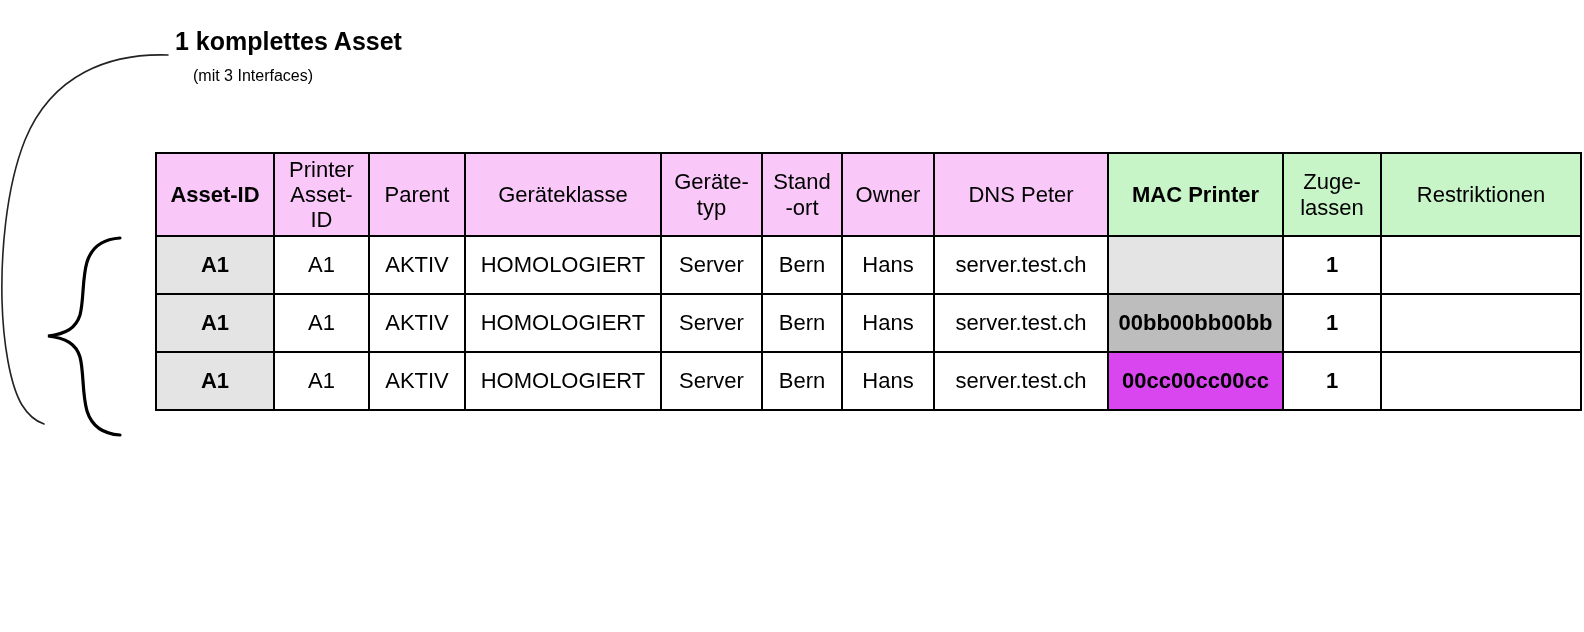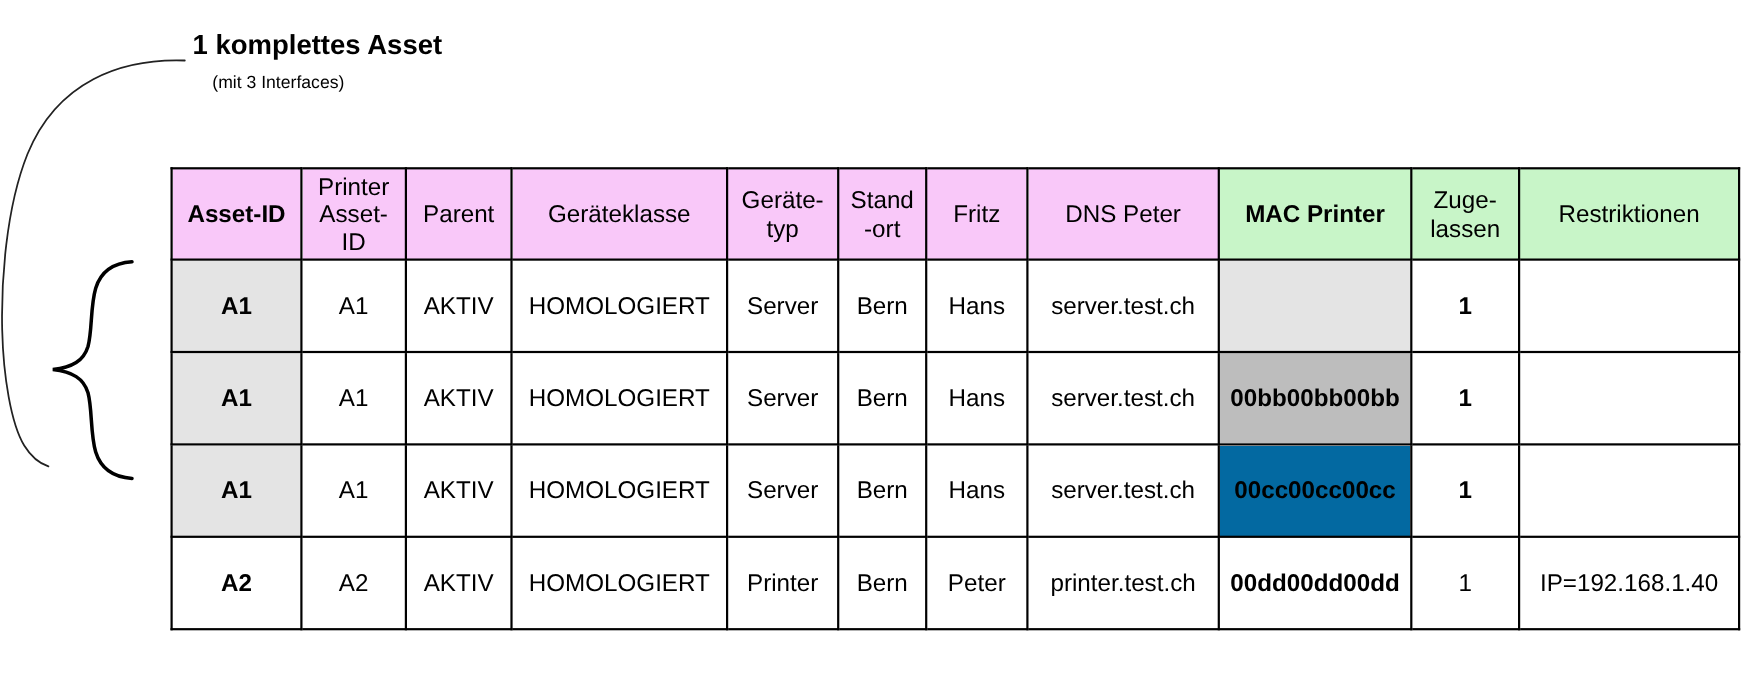--- a/index.html
+++ b/index.html
@@ -67,30 +67,30 @@
     font-size: 22px;
     font-weight: normal;
     line-height: 1.15;
     box-sizing: border-box;
     overflow: hidden;
   }
   #asset-table thead th {
     height: 83px;
   }
   #asset-table tbody td {
-    height: 84px;
+    height: 58px;
   }
   #asset-table thead th.hdr-pink { background: #f9c8f9; }
   #asset-table thead th.hdr-green { background: #c8f5c8; }
   #asset-table th.bold,
   #asset-table td.bold { font-weight: bold; }
 
   td.shade-light { background: #e4e4e4; }
   td.shade-mid   { background: #bdbdbd; }
-  td.shade-dark  { background: #0369a1; }
+  td.shade-dark  { background: #d946ef; }
   td.align-left  { text-align: left; padding-left: 10px; }
 
   
   col.c-assetid    { width: 118px; }
   col.c-parentid   { width: 95px;  }
   col.c-status     { width: 96px;  }
   col.c-klasse     { width: 196px; }
   col.c-typ        { width: 101px; }
   col.c-ort        { width: 80px;  }
   col.c-owner      { width: 92px;  }
@@ -156,21 +156,21 @@
         </th>
         <th class="hdr-pink">
           <div>Geräte-</div>
           <div>typ</div>
         </th>
         <th class="hdr-pink">
           <div>Stand</div>
           <div>-ort</div>
         </th>
         <th class="hdr-pink">
-          <div>Fritz</div>
+          <div>Owner</div>
         </th>
         <th class="hdr-pink">
           <div>DNS Peter</div>
         </th>
         <th class="hdr-green bold">
           <div>MAC Printer</div>
         </th>
         <th class="hdr-green">
           <div>Zuge-</div>
           <div>lassen</div>
@@ -213,27 +213,14 @@
         <td class="">AKTIV</td>
         <td class="">HOMOLOGIERT</td>
         <td class="">Server</td>
         <td class="">Bern</td>
         <td class="">Hans</td>
         <td class="">server.test.ch</td>
         <td class="shade-dark bold">00cc00cc00cc</td>
         <td class="bold">1</td>
         <td class=""></td>
       </tr>
-      <tr>
-        <td class="bold">A2</td>
-        <td class="">A2</td>
-        <td class="">AKTIV</td>
-        <td class="">HOMOLOGIERT</td>
-        <td class="">Printer</td>
-        <td class="">Bern</td>
-        <td class="">Peter</td>
-        <td class="">printer.test.ch</td>
-        <td class="bold">00dd00dd00dd</td>
-        <td class="">1</td>
-        <td class="align-left">IP=192.168.1.40</td>
-      </tr>
     </tbody>
 </table>
 
 </body></html>

